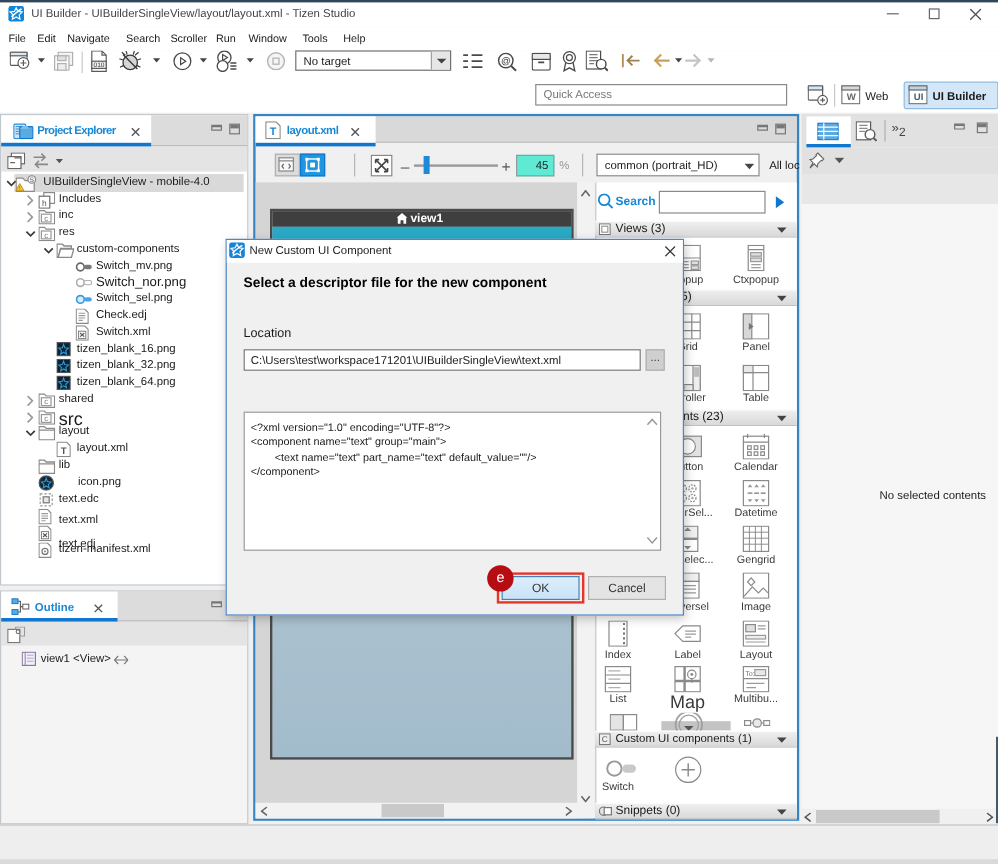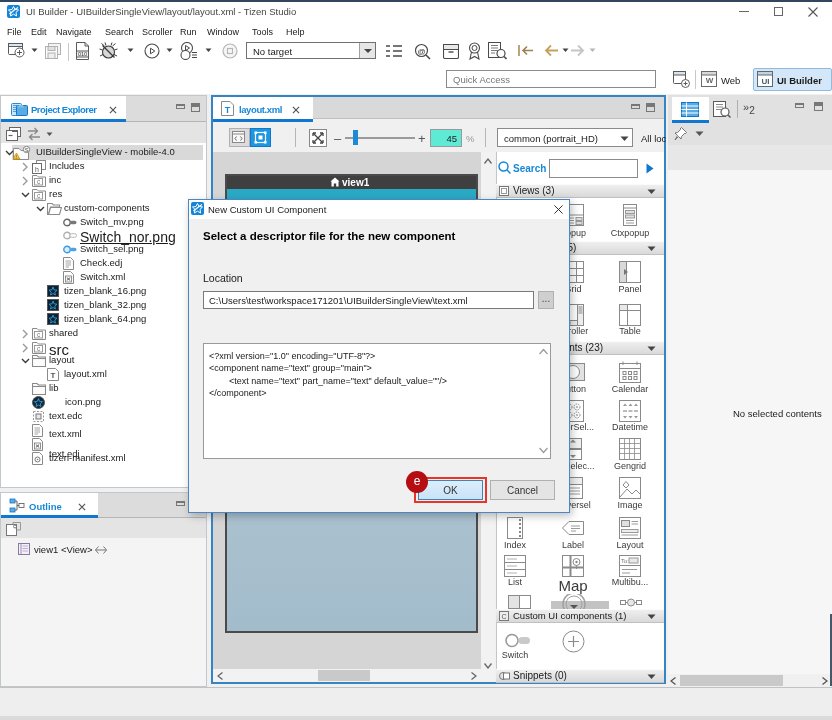--- a/index.html
+++ b/index.html
@@ -265,21 +265,21 @@
 <div class="abs" style="left:64px;top:202px;font-size:9.5px;color:#1a1a1a;">custom-components</div>
 <svg class="abs" style="left:63px;top:218px;" width="14" height="9" viewBox="0 0 14 9">
     <circle cx="4" cy="4.5" r="3.2" fill="#fff" stroke="#666" stroke-width="1.4"></circle>
     <rect x="7" y="2.7" width="6.5" height="3.6" rx="1.8" fill="#787878"></rect>
   </svg>
 <div class="abs" style="left:80px;top:216px;font-size:9.5px;color:#1a1a1a;">Switch_mv.png</div>
 <svg class="abs" style="left:63px;top:231px;" width="14" height="9" viewBox="0 0 14 9">
     <circle cx="4" cy="4.5" r="3.2" fill="#fff" stroke="#b0b0b0" stroke-width="1.4"></circle>
     <rect x="7" y="2.7" width="6.5" height="3.6" rx="1.8" fill="#fff" stroke="#b0b0b0" stroke-width="0.9"></rect>
   </svg>
-<div class="abs" style="left:80px;top:229px;font-size:14px;color:#1a1a1a;text-decoration:underline;">Switch_nor.png</div>
+<div class="abs" style="left:80px;top:229px;font-size:11px;color:#1a1a1a;">Switch_nor.png</div>
 <svg class="abs" style="left:63px;top:245px;" width="14" height="9" viewBox="0 0 14 9">
     <circle cx="4" cy="4.5" r="3.2" fill="#d8edfa" stroke="#3b9ae0" stroke-width="1.4"></circle>
     <rect x="7" y="2.7" width="6.5" height="3.6" rx="1.8" fill="#4aa3e8"></rect>
   </svg>
 <div class="abs" style="left:80px;top:243px;font-size:9.5px;color:#1a1a1a;">Switch_sel.png</div>
 <svg class="abs" style="left:63px;top:257px;" width="11" height="13" viewBox="0 0 11 13">
     <path d="M0.5 0.5 H7.5 L10.5 3.5 V12.5 H0.5 Z" fill="#fff" stroke="#8a8a8a"></path>
     <path d="M2.5 4 H8 M2.5 6 H8 M2.5 8 H8 M2.5 10 H6" stroke="#9a9a9a" stroke-width="0.9"></path>
   </svg>
 <div class="abs" style="left:80px;top:257px;font-size:9.5px;color:#1a1a1a;">Check.edj</div>

